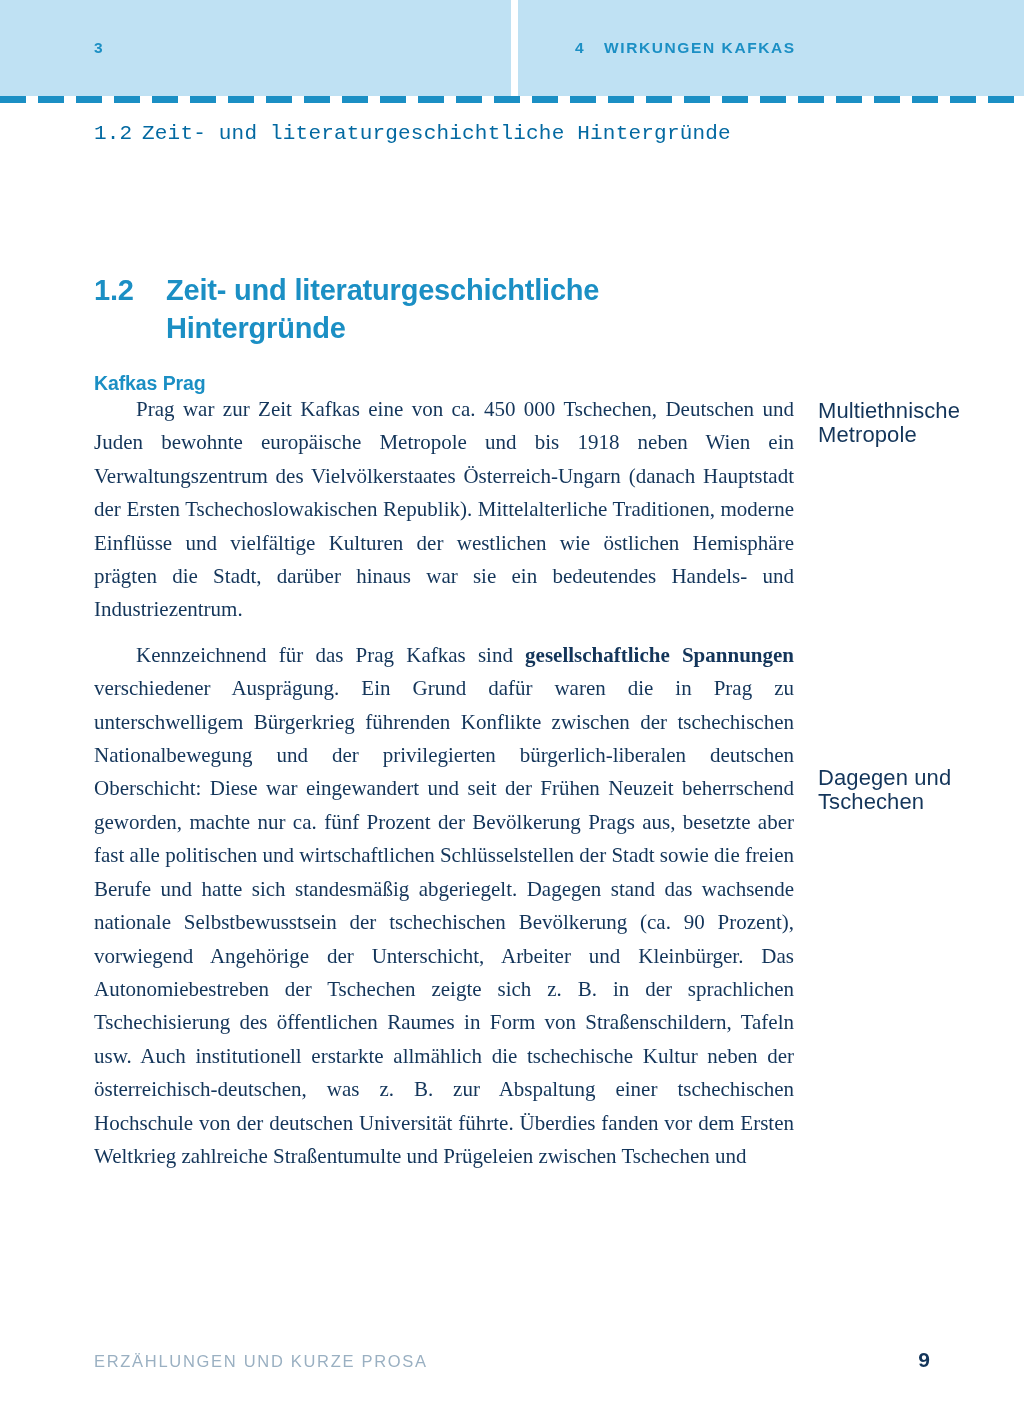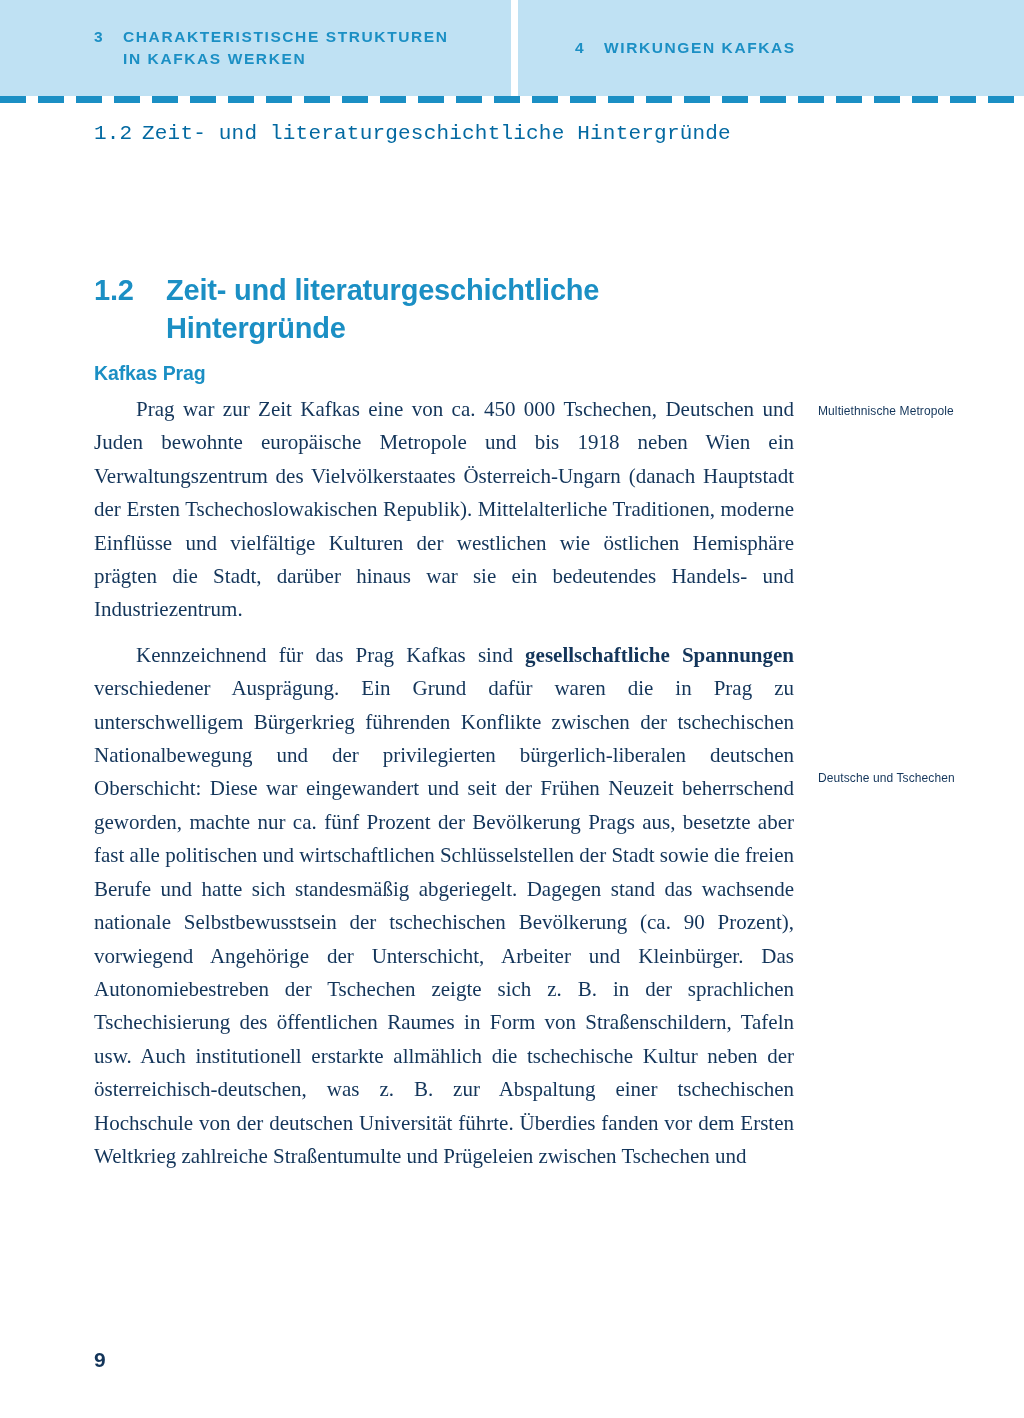--- a/index.html
+++ b/index.html
@@ -110,21 +110,21 @@
     min-width: 72px;
   }
   .section-heading .sh-text {
     flex: 1 1 auto;
   }
 
   
   .subheading {
     position: absolute;
     left: 94px;
-    top: 346px;
+    top: 356px;
     font-family: "Liberation Sans", "DejaVu Sans", sans-serif;
     font-size: 19.5px;
     font-weight: 700;
     color: #1b8fc4;
     letter-spacing: -0.1px;
   }
 
   
   .body-col {
     position: absolute;
@@ -145,21 +145,21 @@
   }
   .body-col p + p { margin-top: 12px; }
   .body-col b { font-weight: 700; }
 
   
   .marginalia {
     position: absolute;
     left: 818px;
     width: 190px;
     font-family: "Liberation Sans", "DejaVu Sans", sans-serif;
-    font-size: 12px;
+    font-size: 22px;
     line-height: 24px;
     color: #13355a;
     letter-spacing: 0.1px;
   }
   .marg-1 { top: 399px; }
   .marg-2 { top: 766px; }
 
   
   .footer {
     position: absolute;
@@ -186,22 +186,20 @@
   }
 </style>
 </head>
 <body>
 
 <div class="tabbar">
 
   <div class="tab tab-left">
     <div class="tab-inner">
       <span class="tab-num">3</span>
-      <span class="tab-title">CHARAKTERISTISCHE STRUKTUREN
-IN KAFKAS WERKEN</span>
     </div>
   </div>
 
   <div class="tab-gap"></div>
 
   <div class="tab tab-right">
     <div class="tab-inner">
       <span class="tab-num">4</span>
       <span class="tab-title">WIRKUNGEN KAFKAS</span>
     </div>
@@ -225,17 +223,18 @@
 <div class="body-col">
 
   <p><span>Prag war zur Zeit Kafkas eine von ca. 450 000 Tschechen, Deutschen und Juden bewohnte europäische Metropole und bis 1918 neben Wien ein Verwaltungszentrum des Vielvölkerstaates Österreich-Ungarn (danach Hauptstadt der Ersten Tschechoslowakischen Republik). Mittelalterliche Traditionen, moderne Einflüsse und vielfältige Kulturen der westlichen wie östlichen Hemisphäre prägten die Stadt, darüber hinaus war sie ein bedeutendes Handels- und Industriezentrum.</span></p>
 
   <p><span>Kennzeichnend für das Prag Kafkas sind </span><b>gesellschaftliche Spannungen</b><span> verschiedener Ausprägung. Ein Grund dafür waren die in Prag zu unterschwelligem Bürgerkrieg führenden Konflikte zwischen der tschechischen Nationalbewegung und der privilegierten bürgerlich-liberalen deutschen Oberschicht: Diese war eingewandert und seit der Frühen Neuzeit beherrschend geworden, machte nur ca. fünf Prozent der Bevölkerung Prags aus, besetzte aber fast alle politischen und wirtschaftlichen Schlüsselstellen der Stadt sowie die freien Berufe und hatte sich standesmäßig abgeriegelt. Dagegen stand das wachsende nationale Selbstbewusstsein der tschechischen Bevölkerung (ca. 90 Prozent), vorwiegend Angehörige der Unterschicht, Arbeiter und Kleinbürger. Das Autonomiebestreben der Tschechen zeigte sich z. B. in der sprachlichen Tschechisierung des öffentlichen Raumes in Form von Straßenschildern, Tafeln usw. Auch institutionell erstarkte allmählich die tschechische Kultur neben der österreichisch-deutschen, was z. B. zur Abspaltung einer tschechischen Hochschule von der deutschen Universität führte. Überdies fanden vor dem Ersten Weltkrieg zahlreiche Straßentumulte und Prügeleien zwischen Tschechen und</span></p>
 
 </div>
 
 <div class="marginalia marg-1">Multiethnische Metropole</div>
 
-<div class="marginalia marg-2">Deutsche und Tschechen</div>
+<div class="marginalia marg-2">Dagegen und Tschechen</div>
 
 <div class="footer">
+  <span class="footer-title">ERZÄHLUNGEN UND KURZE PROSA</span>
   <span class="footer-pageno">9</span>
 </div>
 
 </body></html>

